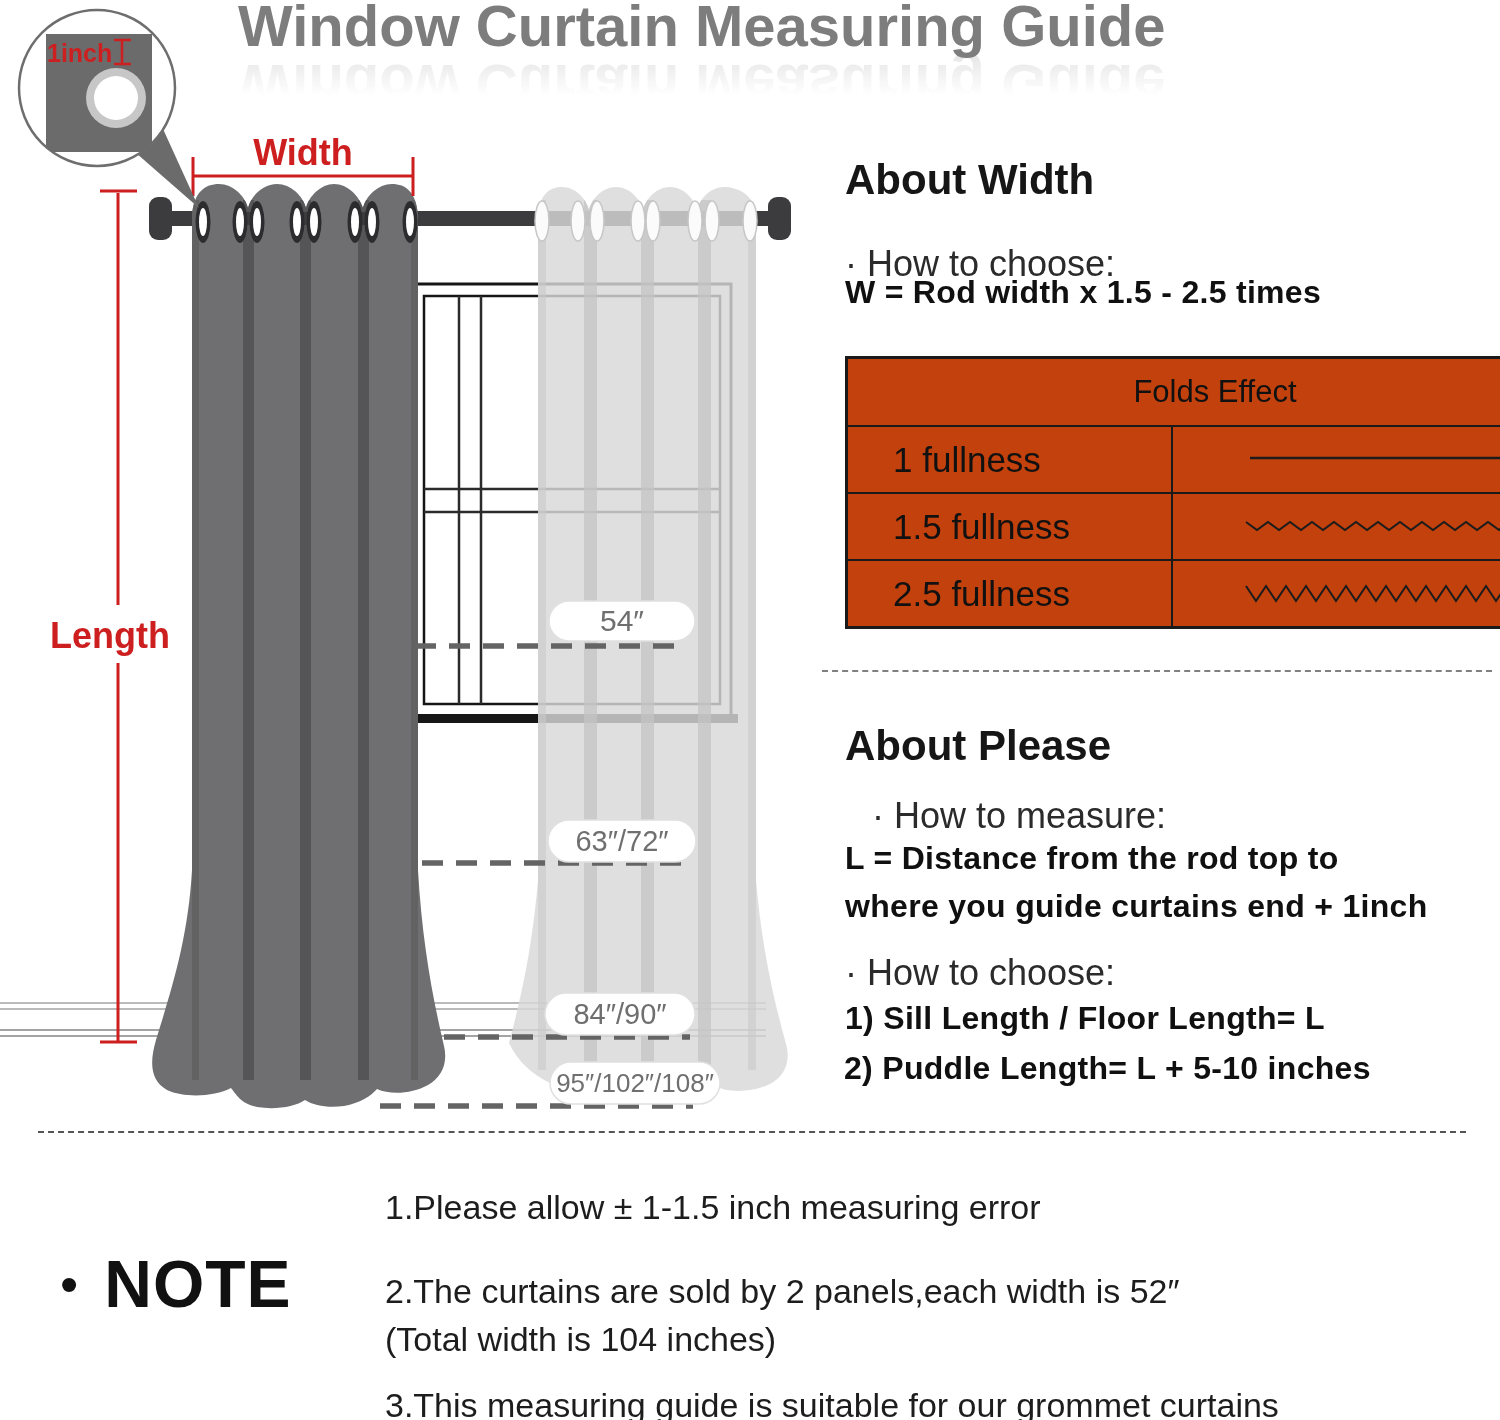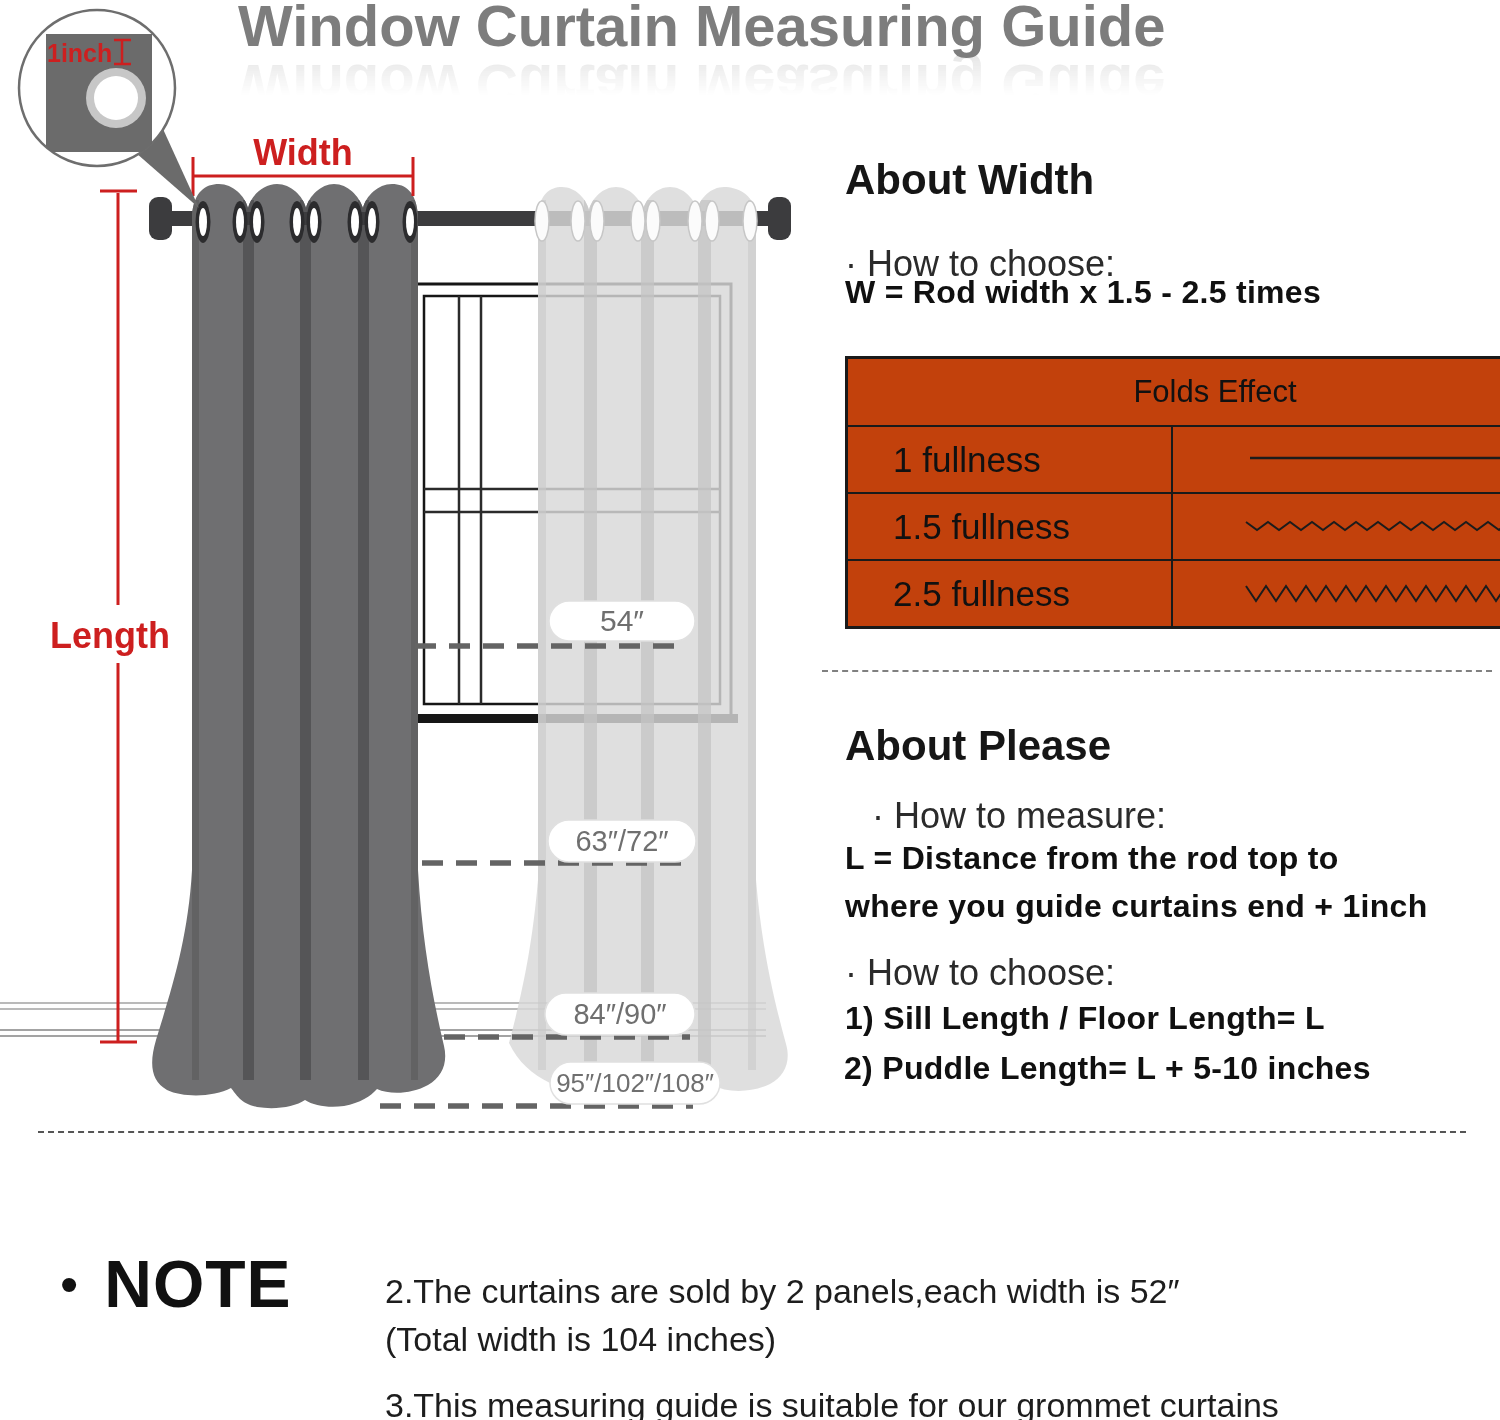--- a/index.html
+++ b/index.html
@@ -247,17 +247,18 @@
   <div class="sub" style="left:845px;top:952px;">· How to choose:</div>
   <div class="formula" style="left:845px;top:1000px;">1)  Sill Length / Floor Length= L</div>
   <div class="formula" style="left:800px;top:1050px;margin-left:44px;">2)  Puddle Length= L + 5-10 inches</div>
 
   <div class="dashed-div" style="left:38px;top:1131px;width:1428px;border-top-color:#555;"></div>
 
   <div class="note-head">
     <span class="note-bullet">•</span>
     <span class="note-label">NOTE</span>
   </div>
+  <div class="note-item" style="top:1188px;">1.Please allow ± 1-1.5 inch measuring error</div>
   <div class="note-item" style="top:1272px;">2.The curtains are sold by 2 panels,each width is 52″</div>
   <div class="note-item" style="top:1320px;">(Total width is 104 inches)</div>
   <div class="note-item" style="top:1386px;">3.This measuring guide is suitable for our grommet curtains</div>
 
 </div>
 
 </body></html>

